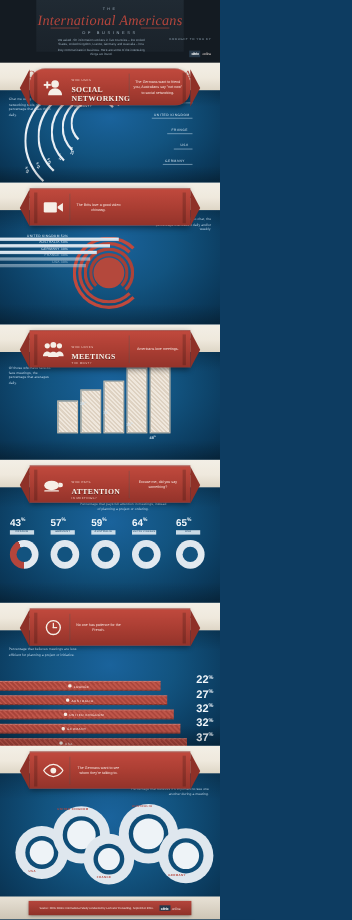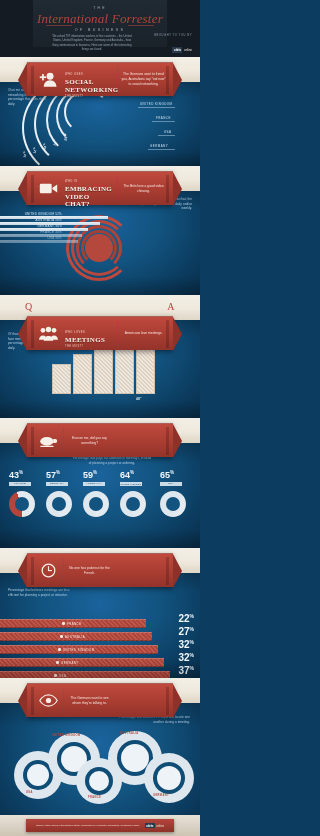--- a/index.html
+++ b/index.html
@@ -165,21 +165,21 @@
   .mast-brand .hb{ font-size:2.6px; color:#8fa2b1; letter-spacing:.6px; }
 </style>
 </head>
 <body>
 
 <div id="page">
 
   <div class="masthead">
     <div class="mast-plate"></div>
     <div class="mast-kicker">THE</div>
-    <div class="mast-title">International Forrester</div>
+    <div class="mast-title">International Americans</div>
     <div class="mast-rule" style="left:46px; width:26px;"></div>
     <div class="mast-rule" style="right:46px; width:26px;"></div>
     <div class="mast-sub">OF BUSINESS</div>
     <div class="mast-desc">We asked 797 information workers in five countries – the United States, United Kingdom, France, Germany and Australia – how they communicate in business. Here are some of the interesting things we found.</div>
     <div class="mast-brand">
       <div class="hb">BROUGHT TO YOU BY</div>
       <div class="brand" style="margin-top:1.5px;">
         <span class="mark">citrix</span>
         <span class="word">online</span>
       </div>
@@ -214,21 +214,21 @@
 
     <div class="ctry-rule" style="left:148px; top:67px; width:27px;"></div>
     <div class="ctry-label" style="left:150px; top:62px;">GERMANY</div>
 
     <div class="arc-pct" style="left:62px; top:52px; transform:rotate(-70deg);">25<sup>%</sup></div>
     <div class="arc-pct" style="left:52px; top:58px; transform:rotate(-70deg); font-size:3px;">21<sup>%</sup></div>
     <div class="arc-pct" style="left:42px; top:62px; transform:rotate(-70deg); font-size:3px;">18<sup>%</sup></div>
     <div class="arc-pct" style="left:32px; top:66px; transform:rotate(-70deg); font-size:3px;">12<sup>%</sup></div>
     <div class="arc-pct" style="left:22px; top:70px; transform:rotate(-70deg); font-size:3px;">10<sup>%</sup></div>
   </div>
-  <div class="ribbon" style="top:62px;">
+  <div class="ribbon" style="top:62px;border-radius:14px;">
     <span class="notch-l"></span>
       <span class="notch-r"></span>
     <span class="rb-icon">
       <svg viewBox="0 0 24 20">
           <circle cx="14" cy="6" r="4.4"></circle>
           <path d="M6 19c0-4.5 3.6-8 8-8s8 3.5 8 8z"></path>
           <rect x="1" y="6" width="8" height="2.2"></rect>
           <rect x="3.9" y="3.1" width="2.2" height="8"></rect>
         </svg>
     </span>
@@ -271,24 +271,20 @@
   </div>
   <div class="ribbon" style="top:171px;">
     <span class="notch-l"></span>
       <span class="notch-r"></span>
     <span class="rb-icon">
       <svg viewBox="0 0 24 18">
           <rect x="1" y="3" width="15" height="12" rx="1.5"></rect>
           <path d="M17 8l6-4v10l-6-4z"></path>
         </svg>
     </span>
-    <span class="rb-text">
-      <span class="rb-kicker">WHO IS</span>
-      <span class="rb-title" style="display:block">Embracing Video Chat?</span>
-    </span>
     <span class="rb-divider"></span>
     <span class="rb-answer">The Brits love a good video chinwag.</span>
   </div>
 
   <div class="qa-band" style="top:295px;">
     <span class="qa-letter q">Q</span>
     <span class="qa-letter a">A</span>
   </div>
   <div class="blue-panel" style="top:320px; height:98px;">
     <div class="note" style="left:8px; top:12px; width:42px;">Of those who have face-to-face meetings, the percentage that averages daily.</div>
@@ -299,21 +295,21 @@
       <div class="vbar" style="left:42px; width:19px; height:48px;"></div>
       <div class="vbar" style="left:63px; width:19px; height:60px;"></div>
       <div class="vbar" style="left:84px; width:19px; height:74px;"></div>
     </div>
 
     <div class="vbar-lab" style="left:73px; top:45px;">28<sup style="font-size:2px">%</sup></div>
     <div class="vbar-lab" style="left:94px; top:53px;">31<sup style="font-size:2px">%</sup></div>
     <div class="vbar-lab" style="left:115px; top:64px;">39<sup style="font-size:2px">%</sup></div>
     <div class="vbar-lab" style="left:136px; top:76px;">48<sup style="font-size:2px">%</sup></div>
   </div>
-  <div class="ribbon" style="top:316px;">
+  <div class="ribbon" style="top:300px;">
     <span class="notch-l"></span>
       <span class="notch-r"></span>
     <span class="rb-icon">
       <svg viewBox="0 0 24 18">
           <circle cx="5" cy="5" r="3"></circle>
           <circle cx="12" cy="4" r="3.4"></circle>
           <circle cx="19" cy="5" r="3"></circle>
           <path d="M0 17c0-3 2.2-5.5 5-5.5S10 14 10 17z"></path>
           <path d="M6 18c0-3.4 2.7-6 6-6s6 2.6 6 6z"></path>
           <path d="M14 17c0-3 2.2-5.5 5-5.5S24 14 24 17z"></path>
@@ -378,20 +374,25 @@
   <div class="ribbon" style="top:423px;">
     <span class="notch-l"></span>
       <span class="notch-r"></span>
     <span class="rb-icon">
       <svg viewBox="0 0 24 18">
           <ellipse cx="10" cy="10" rx="8.5" ry="5.5"></ellipse>
           <path d="M18 7h2.5a2.5 2.5 0 010 5H18z"></path>
           <rect x="1.5" y="15.5" width="17" height="1.6" rx=".8"></rect>
         </svg>
     </span>
+    <span class="rb-text">
+      <span class="rb-kicker">WHO PAYS</span>
+      <span class="rb-title" style="display:block">Attention</span>
+      <span class="rb-sub" style="display:block">IN MEETINGS?</span>
+    </span>
     <span class="rb-divider"></span>
     <span class="rb-answer">Excuse me, did you say something?</span>
   </div>
 
   <div class="qa-band" style="top:548px;">
     <span class="qa-letter q">Q</span>
     <span class="qa-letter a">A</span>
   </div>
   <div class="blue-panel" style="top:573px; height:105px;">
     <div class="note" style="left:8px; top:15px; width:70px;">Percentage that believes meetings are less efficient for planning a project or initiative.</div>

